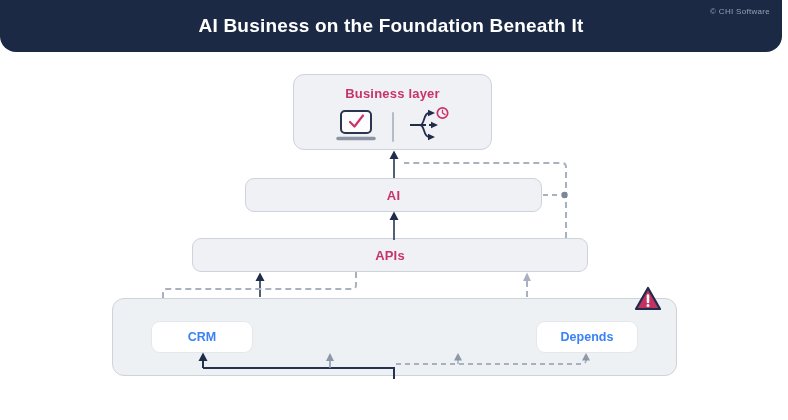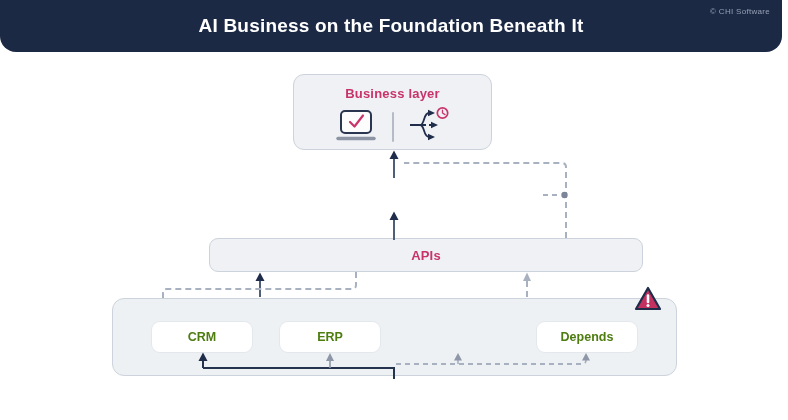--- a/index.html
+++ b/index.html
@@ -24,30 +24,30 @@
     position:absolute;background:#eff1f4;border:1px solid #cdd3dc;border-radius:9px;
     box-sizing:border-box;display:flex;align-items:center;justify-content:center;
   }
   .panel-label{color:#c8336a;font-weight:bold;font-size:13px;letter-spacing:.2px;}
   .business{left:293px;top:74px;width:199px;height:76px;border-radius:11px;
     flex-direction:column;justify-content:flex-start;}
   .business .panel-label{margin-top:11px;}
   .business-icons{display:flex;align-items:center;gap:14px;margin-top:4px;}
   .icon-divider{width:2px;height:30px;background:#b5bcc7;border-radius:1px;}
   .ai{left:245px;top:178px;width:297px;height:34px;}
-  .apis{left:209px;top:238px;width:434px;height:34px;}
+  .apis{left:192px;top:238px;width:396px;height:34px;}
   
   .data-container{
     position:absolute;left:112px;top:298px;width:565px;height:78px;
     background:#eef1f4;border:1px solid #cdd3dc;border-radius:12px;box-sizing:border-box;
   }
   .system{
     position:absolute;top:322px;width:100px;height:30px;background:#ffffff;border-radius:8px;
     display:flex;align-items:center;justify-content:center;
-    color:#4d7c0f;font-weight:bold;font-size:12.5px;
+    color:#3b82f6;font-weight:bold;font-size:12.5px;
     box-shadow:0 0 0 1px rgba(210,215,224,.35);
   }
   .sys-crm{left:152px;} .sys-erp{left:280px;} .sys-legacy{left:408px;} .sys-sheets{left:537px;}
   .data-label{
     position:absolute;left:340px;top:385px;width:112px;text-align:center;
     color:#c8336a;font-weight:bold;font-size:13px;
   }
   .warning{position:absolute;left:633px;top:285px;width:30px;height:28px;}
   .connectors{position:absolute;left:0;top:0;width:788px;height:420px;pointer-events:none;}
 </style>
@@ -83,28 +83,30 @@
           <polygon points="27,32 20,28.8 20,35.2" fill="#1f2c4a"></polygon>
           <g>
             <circle cx="34.5" cy="8" r="5.2" fill="none" stroke="#c9356b" stroke-width="1.7"></circle>
             <path d="M34.5,5.2 L34.5,8 L37,9.6" fill="none" stroke="#c9356b" stroke-width="1.3" stroke-linecap="round"></path>
           </g>
         </svg>
       </span>
     </div>
   </div>
 
+  <div class="panel ai">
+    <div class="panel-label">AI</div>
+  </div>
 
   <div class="panel apis">
     <div class="panel-label">APIs</div>
   </div>
 
   <div class="data-container"></div>
   <div class="system sys-crm">CRM</div>
-  <div class="system sys-erp">ERP</div>
   <div class="system sys-sheets">Depends</div>
 
   <div class="warning">
     <svg width="30" height="28" viewBox="0 0 30 28">
       <polygon points="15,3 27,24 3,24" fill="#c2315f" stroke="#1f2c4a" stroke-width="2.2" stroke-linejoin="round"></polygon>
       <line x1="15" y1="10.5" x2="15" y2="17" stroke="#ffffff" stroke-width="2.6" stroke-linecap="round"></line>
       <circle cx="15" cy="20.6" r="1.5" fill="#ffffff"></circle>
     </svg>
   </div>
 

